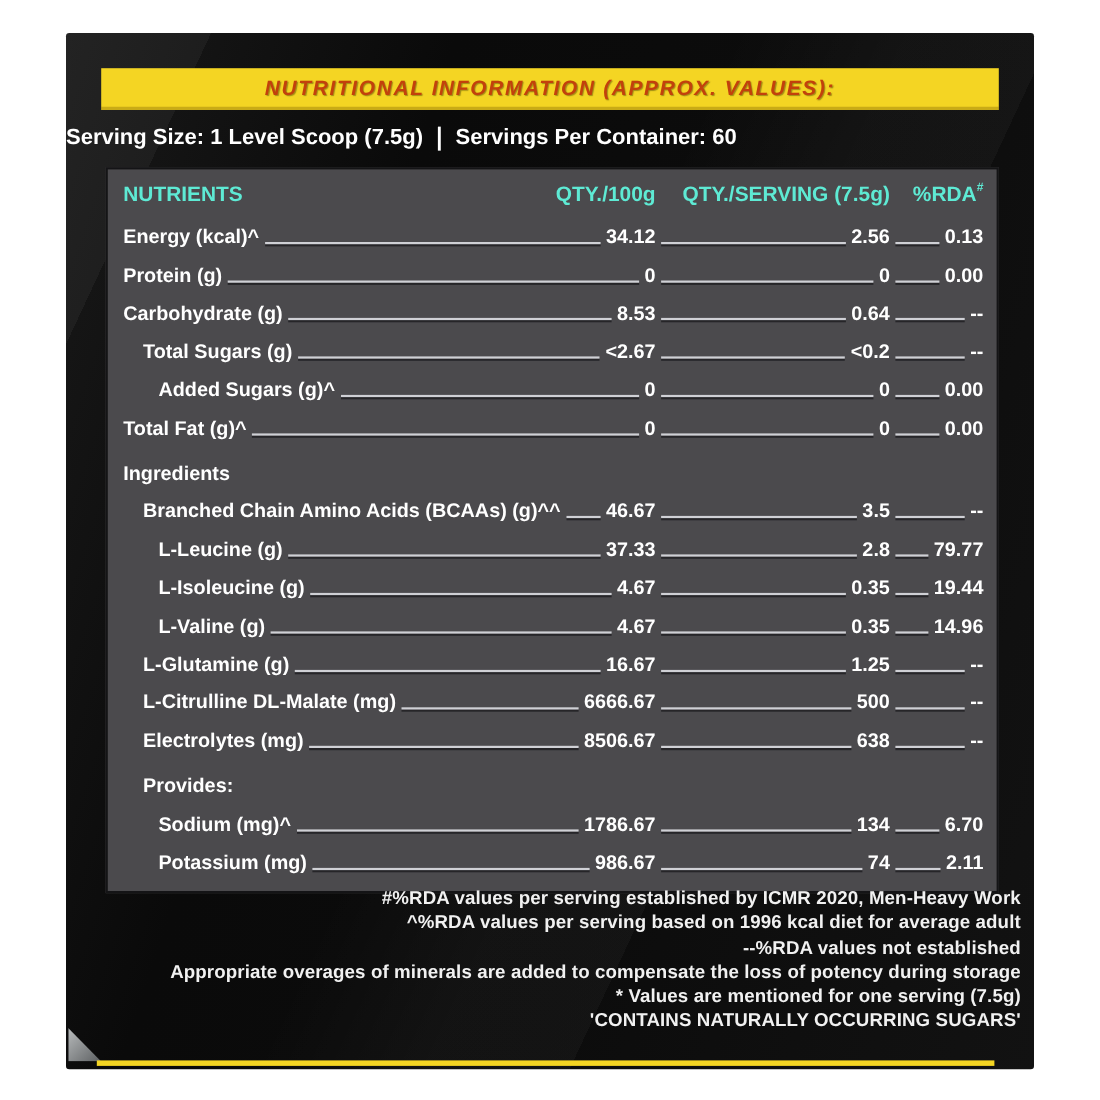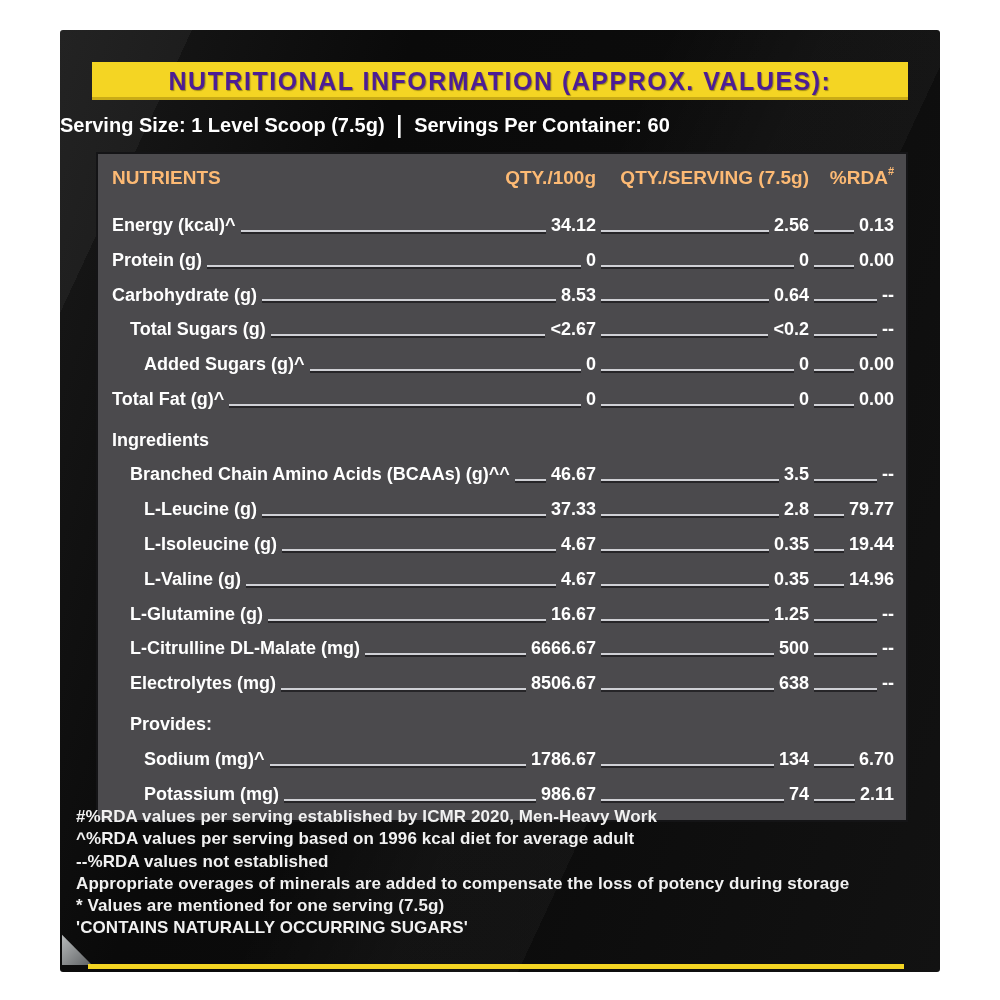--- a/index.html
+++ b/index.html
@@ -7,49 +7,49 @@
 
   .panel{position:absolute;left:60px;top:30px;width:880px;height:942px;
          background:linear-gradient(108deg,#191919 0%,#0a0a0a 30%,#0c0c0c 62%,#121212 100%);
          border-radius:3px;}
   .panel::before{content:"";position:absolute;inset:0;pointer-events:none;
          background:linear-gradient(115deg,rgba(255,255,255,.045) 0 10%,transparent 10% 46%,rgba(255,255,255,.03) 58% 68%,transparent 68%);}
 
   .title-bar{position:absolute;left:32px;top:32px;width:816px;height:38px;
          background:var(--accent,#F4D523);display:flex;align-items:center;justify-content:center;
          box-shadow:inset 0 -3px 0 rgba(120,95,0,.35);}
-  .title-text{color:#4c1d95;font-weight:bold;font-size:25px;letter-spacing:1.5px;
-         text-shadow:1px 1px 1px rgba(60,50,0,.45);white-space:nowrap;}
+  .title-text{color:#c2410c;font-weight:bold;font-size:19px;letter-spacing:1.5px;
+         text-shadow:1px 1px 1px rgba(60,50,0,.45);white-space:nowrap;font-style:italic;}
 
   .serving{position:absolute;left:0;top:84px;width:100%;text-align:left;color:#ffffff;
          font-weight:bold;font-size:20px;white-space:nowrap;}
   .serving .pipe{display:inline-block;margin:0 12px;transform:scaleY(1.15);}
 
   .ntable{position:absolute;left:36px;top:122px;width:812px;box-sizing:border-box;
          background:var(--table-gray,#4B4A4D);border:2px solid #141416;
          padding:8px 12px 10px 14px;}
   .t-head{display:grid;grid-template-columns:1fr 213px 85px;height:32px;align-items:center;
-         color:#fdba74;font-weight:bold;font-size:19px;margin-bottom:12px;}
+         color:#5eead4;font-weight:bold;font-size:19px;margin-bottom:2px;}
   .h1{display:flex;justify-content:space-between;align-items:center;}
   .h2,.h3{text-align:right;white-space:nowrap;}
   .h3 sup{font-size:11px;line-height:1;position:relative;top:-2px;}
 
   .t-row{display:grid;grid-template-columns:1fr 213px 85px;height:34.8px;
          color:#fff;font-weight:bold;font-size:18px;}
   .t-row.section{display:flex;align-items:flex-end;padding-bottom:6px;}
   .cell{display:flex;align-items:flex-end;padding-bottom:6px;min-width:0;}
   .label{white-space:nowrap;line-height:1.05;}
   .val{line-height:1.05;white-space:nowrap;}
   .ind1 .label{padding-left:18px;}
   .ind2 .label{padding-left:32px;}
   .lead{flex:1 1 auto;height:2px;background:var(--leader,#CFD0D5);
         box-shadow:0 2px 0 rgba(14,14,17,.6);margin:0 5px 3px 5px;align-self:flex-end;min-width:8px;}
 
-  .footnotes{position:absolute;left:16px;top:776px;width:824px;color:#F1F1F1;
-        font-weight:bold;font-size:17px;line-height:22.3px;letter-spacing:.1px;}
+  .footnotes{position:absolute;left:44px;top:776px;width:824px;color:#F1F1F1;
+        font-weight:bold;font-size:17px;line-height:22.3px;letter-spacing:.1px;text-align:right;}
   .fline{white-space:nowrap;}
 
   .bottom-strip{position:absolute;left:28px;right:36px;bottom:3px;height:5px;
         background:var(--accent,#F4D523);}
   .corner-sheen{position:absolute;left:2px;bottom:7px;width:30px;height:33px;
         background:linear-gradient(135deg,#bcbfc0,#5d6062);
         clip-path:polygon(0 8%,100% 100%,0 100%);}
 </style>
 </head>
 <body>

